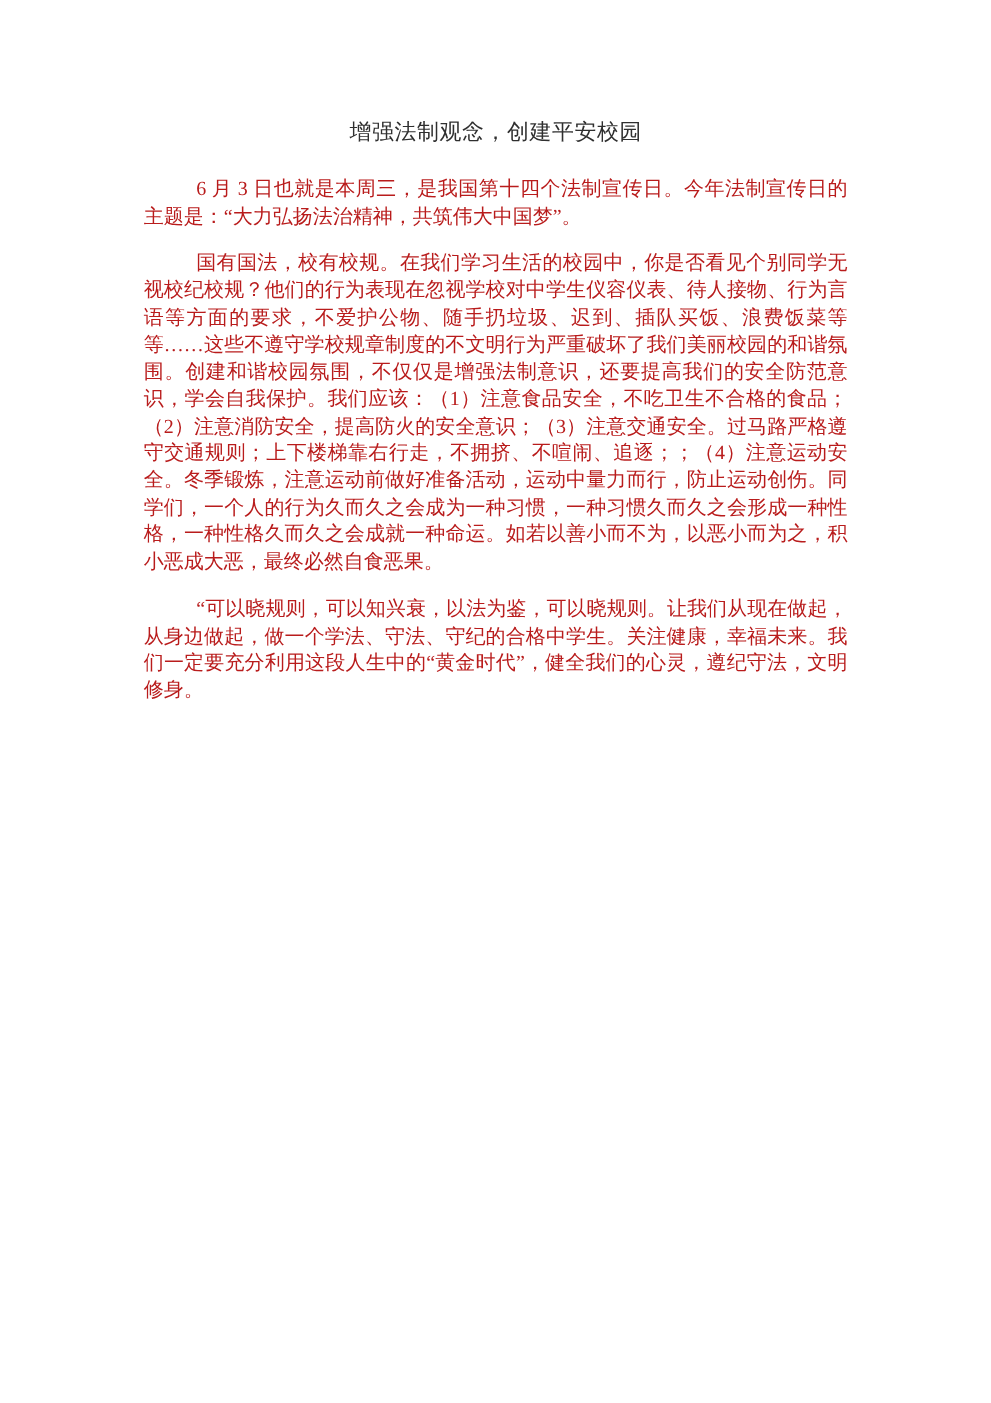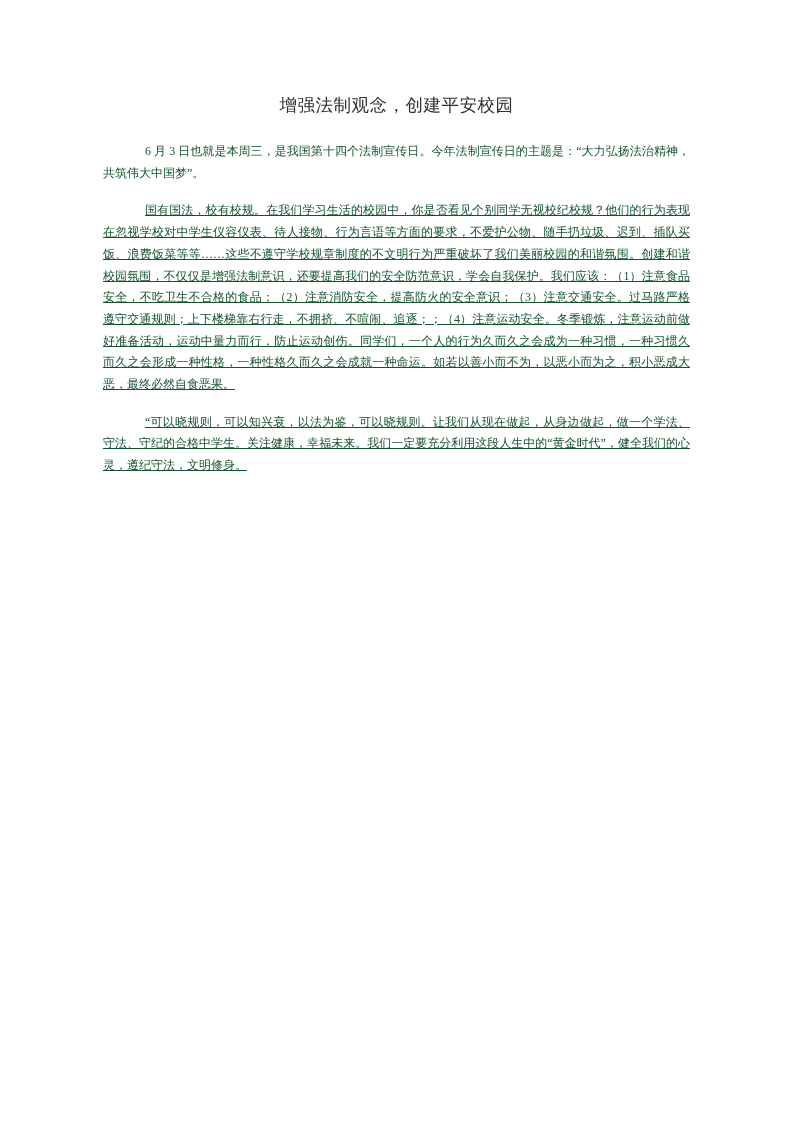--- a/index.html
+++ b/index.html
@@ -21,34 +21,33 @@
   .doc-title {
     margin: 0 0 25px 0;
     text-align: center;
     font-size: 17.5px;
     font-weight: normal;
     line-height: 22px;
     letter-spacing: 0.5px;
     color: #2f2f2f;
   }
   .para {
-    margin: 0;
-    font-size: 12px;
+    margin: 12px;
+    font-size: 16px;
     line-height: 21.7px;
     text-align: justify;
     text-justify: inter-ideograph;
     word-break: break-all;
-    color: #14532d;
+    color: #b91c1c;
   }
   .para.indent {
     text-indent: 42px;
   }
   .para.gap-above {
     margin-top: 16px;
-    text-decoration: underline;
   }
 </style>
 </head>
 <body>
 
 <div class="page">
   <h1 class="doc-title">增强法制观念，创建平安校园</h1>
 
   <p class="para indent">6 月 3 日也就是本周三，是我国第十四个法制宣传日。今年法制宣传日的主题是：“大力弘扬法治精神，共筑伟大中国梦”。</p>
 

